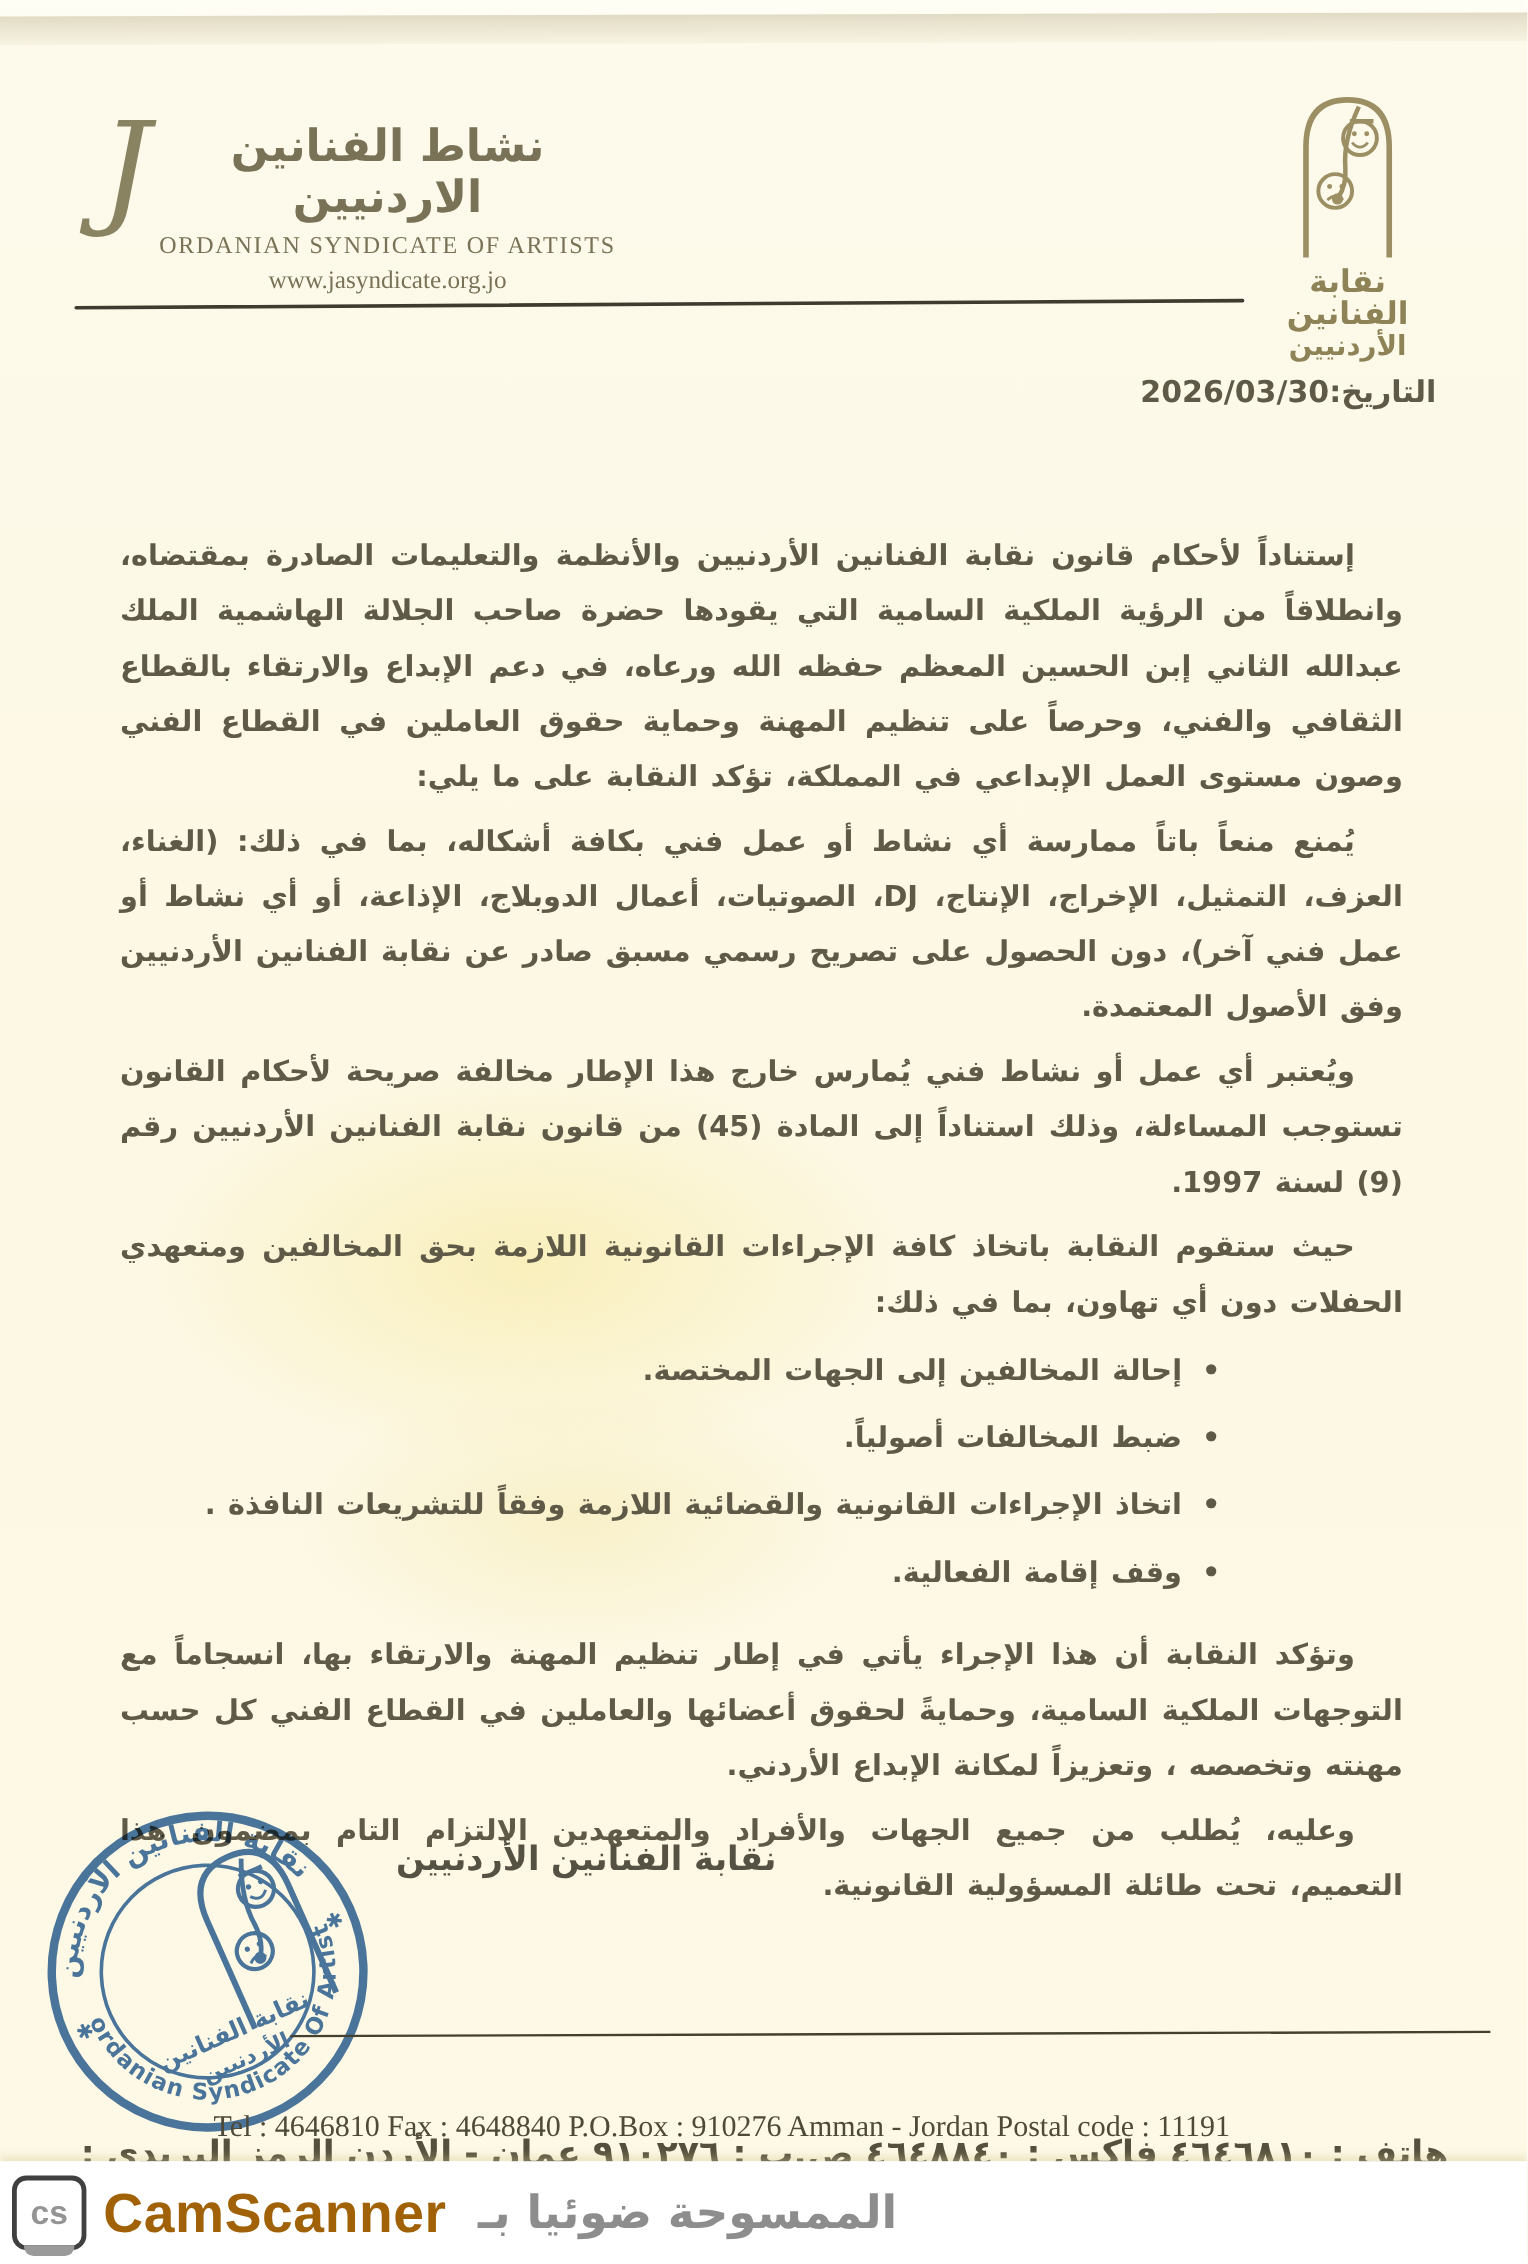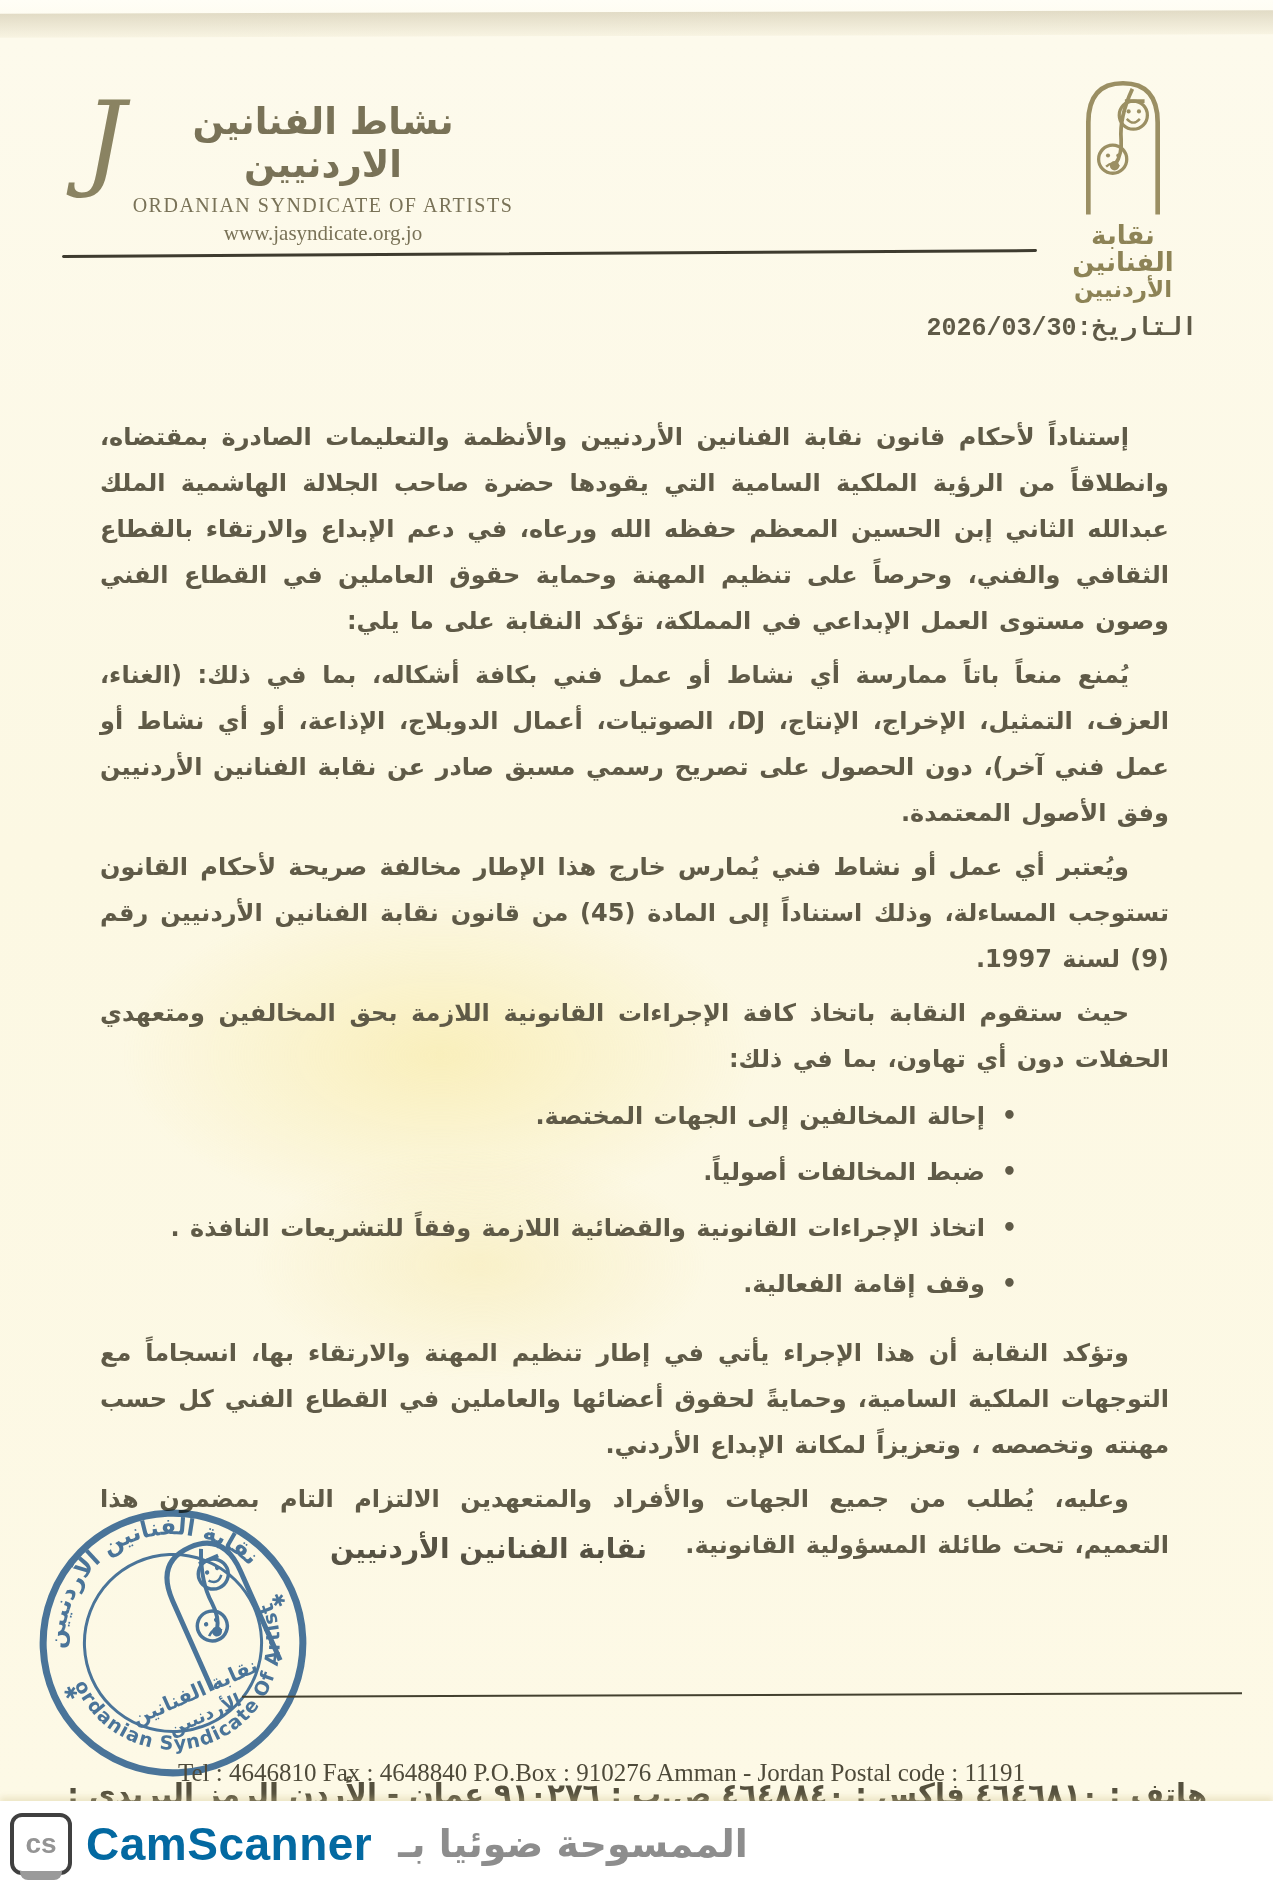--- a/index.html
+++ b/index.html
@@ -24,23 +24,23 @@
   .org-en{font:400 20px/1.35 "Liberation Serif",serif;letter-spacing:1.5px;margin-top:6px;}
   .site{font:400 21px/1.2 "Liberation Serif",serif;margin-top:2px;}
   .logo-box{right:70px;top:72px;width:160px;text-align:center;color:#9b8f63;}
   .logo-mark{width:94px;height:150px;display:block;margin:0 auto;}
   .logo-cap{direction:rtl;font-weight:700;color:#8d8356;line-height:1.05;}
   .logo-cap .l1{font-size:26px;}
   .logo-cap .l2{font-size:23px;}
   .head-rule{left:62px;top:252px;width:975px;height:3px;background:var(--rule,#3e3b2f);
              transform:rotate(-.35deg);border-radius:2px;}
   
-  .date-line{right:76px;top:312px;direction:rtl;font-size:25px;font-weight:700;font-family:Liberation Mono, monospace;}
+  .date-line{right:76px;top:312px;direction:rtl;font-size:25px;font-weight:700;}
   .subject{right:272px;top:356px;direction:rtl;font-size:26px;font-weight:700;}
-  .body-text{left:100px;right:104px;top:414px;direction:rtl;text-align:justify;
+  .body-text{left:100px;right:104px;top:440px;direction:rtl;text-align:justify;
              font-size:24px;font-weight:700;line-height:46px;word-spacing:2px;}
   .body-text p{margin:0 0 8px;text-indent:40px;}
   .bullets{padding:4px 150px 4px 0;margin:0 0 8px;}
   .bullet-item{position:relative;padding-right:34px;margin-bottom:12px;line-height:44px;text-align:right;}
   .bullet-item::before{content:"•";position:absolute;right:2px;top:0;}
   .signature{left:330px;top:1532px;direction:rtl;font-size:28px;font-weight:700;color:#565243;}
   
   .stamp{left:22px;top:1492px;width:302px;height:302px;transform:rotate(-24deg);
          mix-blend-mode:multiply;opacity:.92;}
   .stamp text,.stamp textPath{fill:var(--stamp-blue,#3a6ba3);}
@@ -49,21 +49,21 @@
   .footer-ar{right:66px;top:1777px;direction:rtl;font-size:29px;font-weight:700;color:#55503e;}
   .footer-en{left:178px;top:1758px;font:400 25px/1.2 "Liberation Serif",serif;color:#4e4a3a;}
   
   .cam-bar{left:0;right:0;bottom:0;height:86px;background:#fff;display:flex;align-items:center;
            box-shadow:0 -4px 6px rgba(210,195,140,.35);}
   .cs-badge{width:54px;height:54px;margin:0 0 0 10px;border:4px solid #404040;border-radius:12px;
             display:flex;align-items:center;justify-content:center;position:relative;
             font:700 28px/1 "Liberation Sans",sans-serif;color:#949494;text-transform:lowercase;}
   .cs-badge::after{content:"";position:absolute;left:6px;bottom:-9px;width:42px;height:9px;
             background:#9a9a9a;border-radius:0 0 8px 8px;}
-  .cam-brand{font:700 46px/1 "Liberation Sans",sans-serif;color:#0369a1;margin-left:14px;letter-spacing:.5px;text-align:right;}
+  .cam-brand{font:700 46px/1 "Liberation Sans",sans-serif;color:#a16207;margin-left:14px;letter-spacing:.5px;text-align:right;}
   .cam-cap{direction:rtl;font-size:38px;font-weight:700;color:#8d8d8d;margin-left:26px;}
 </style>
 </head>
 <body>
 
 <svg width="0" height="0" style="position:absolute">
   <defs>
     <symbol id="masksLogo" viewBox="0 0 100 160">
       <path d="M13 152 V54 Q13 12 50 12 Q87 12 87 54 V152" fill="none" stroke="currentColor" stroke-width="5"></path>
       <path d="M60 18 Q46 48 48 72 Q49 88 42 98" fill="none" stroke="currentColor" stroke-width="4"></path>

